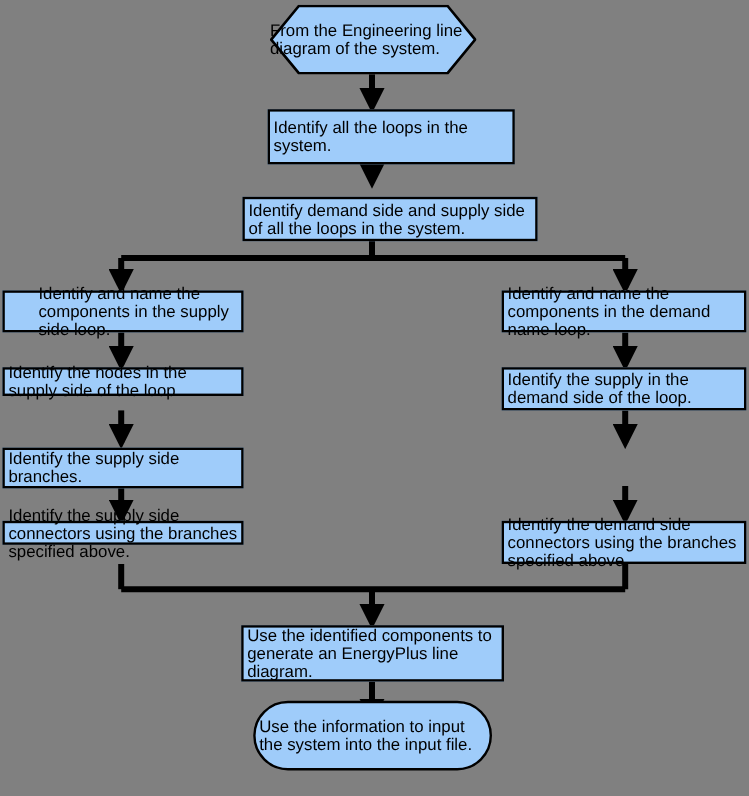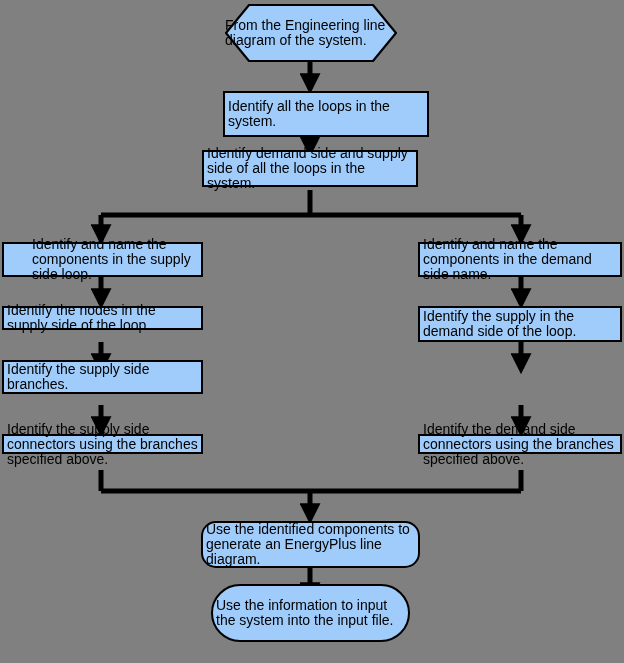--- a/index.html
+++ b/index.html
@@ -109,54 +109,54 @@
     <svg class="hexshape" viewBox="0 0 172 58" preserveAspectRatio="none">
       <polygon points="24,1 148,1 171,29 148,57 24,57 1,29" fill="#9FCCFA" stroke="#000000" stroke-width="2.2"></polygon>
     </svg>
     <span>From the Engineering line diagram of the system.</span>
   </div>
 
   <div class="node" style="left:207px; top:91px; width:206px; height:46px;margin-left:16px;">
     <span>Identify all the loops in the system.</span>
   </div>
 
-  <div class="node" style="left:202px; top:150px; width:216px; height:37px;">
+  <div class="node" style="left:202px; top:164px; width:246px; height:37px;">
     <span>Identify demand side and supply side of all the loops in the system.</span>
   </div>
 
   <div class="node" style="left:2px; top:242px; width:201px; height:35px;padding-left:28px;">
     <span>Identify and name the components in the supply side loop.</span>
   </div>
 
   <div class="node" style="left:2px; top:306px; width:201px; height:24px;">
     <span>Identify the nodes in the supply side of the loop.</span>
   </div>
 
-  <div class="node" style="left:2px; top:360px; width:201px; height:34px;">
+  <div class="node" style="left:2px; top:373px; width:201px; height:34px;">
     <span>Identify the supply side branches.</span>
   </div>
 
   <div class="node" style="left:2px; top:434px; width:201px; height:20px;">
     <span>Identify the supply side connectors using the branches specified above.</span>
   </div>
 
   <div class="node" style="left:418px; top:242px; width:204px; height:35px;">
-    <span>Identify and name the components in the demand side name.</span>
+    <span>Identify and name the components in the demand name loop.</span>
   </div>
 
   <div class="node" style="left:418px; top:306px; width:204px; height:36px;">
     <span>Identify the supply in the demand side of the loop.</span>
   </div>
 
 
-  <div class="node" style="left:418px; top:434px; width:204px; height:20px;">
+  <div class="node" style="left:418px; top:434px; width:204px; height:36px;">
     <span>Identify the demand side connectors using the branches specified above.</span>
   </div>
 
-  <div class="node" style="left:201px; top:521px; width:219px; height:47px;border-radius:15px;">
+  <div class="node" style="left:201px; top:521px; width:219px; height:47px;">
     <span>Use the identified components to generate an EnergyPlus line diagram.</span>
   </div>
 
   <div class="node stadium" style="left:211px; top:584px; width:199px; height:58px;">
     <span>Use the information to input the system into the input file.</span>
   </div>
 
 </div>
 
 </body></html>

